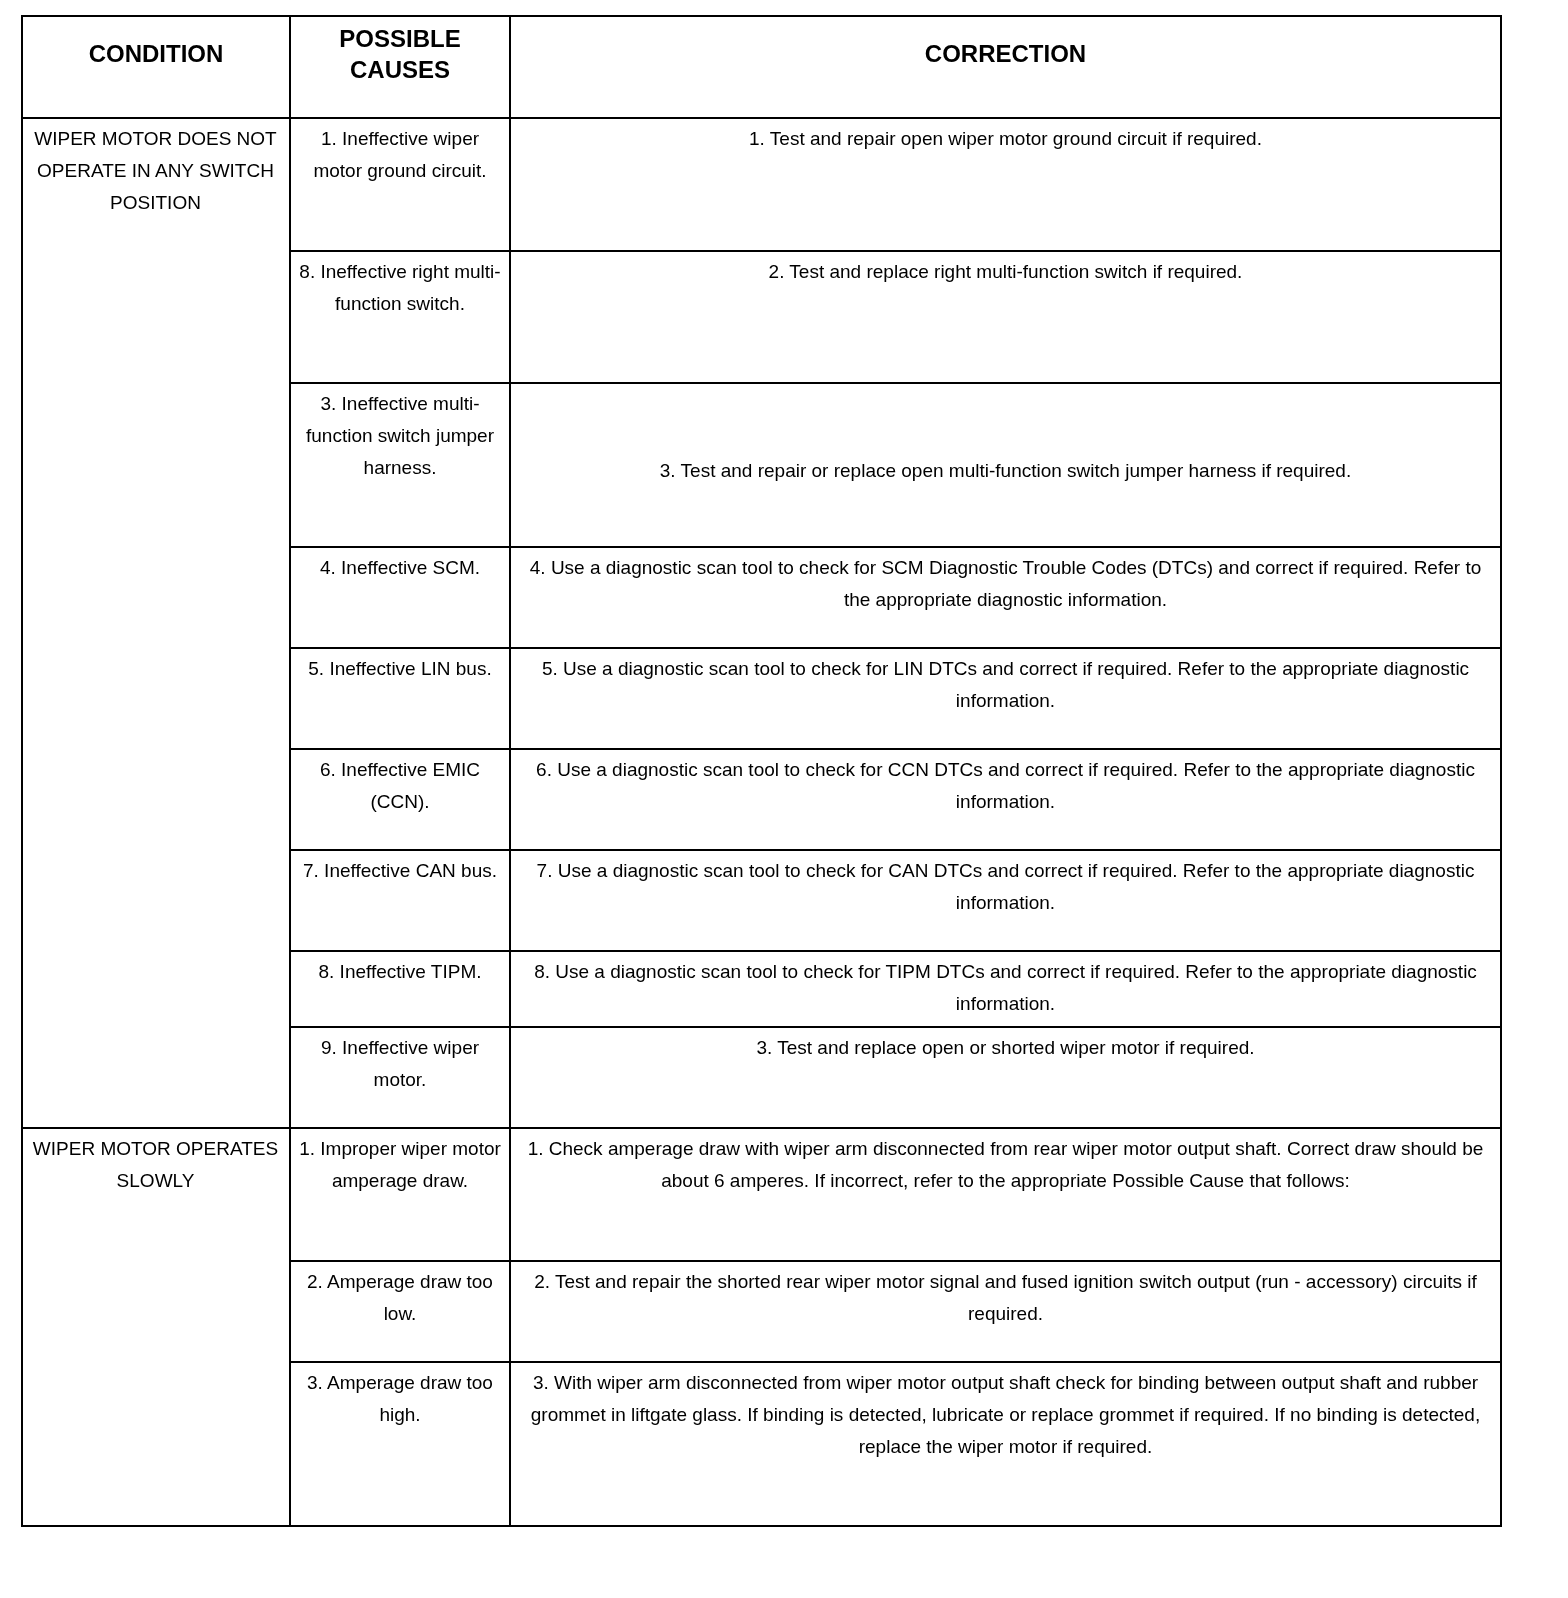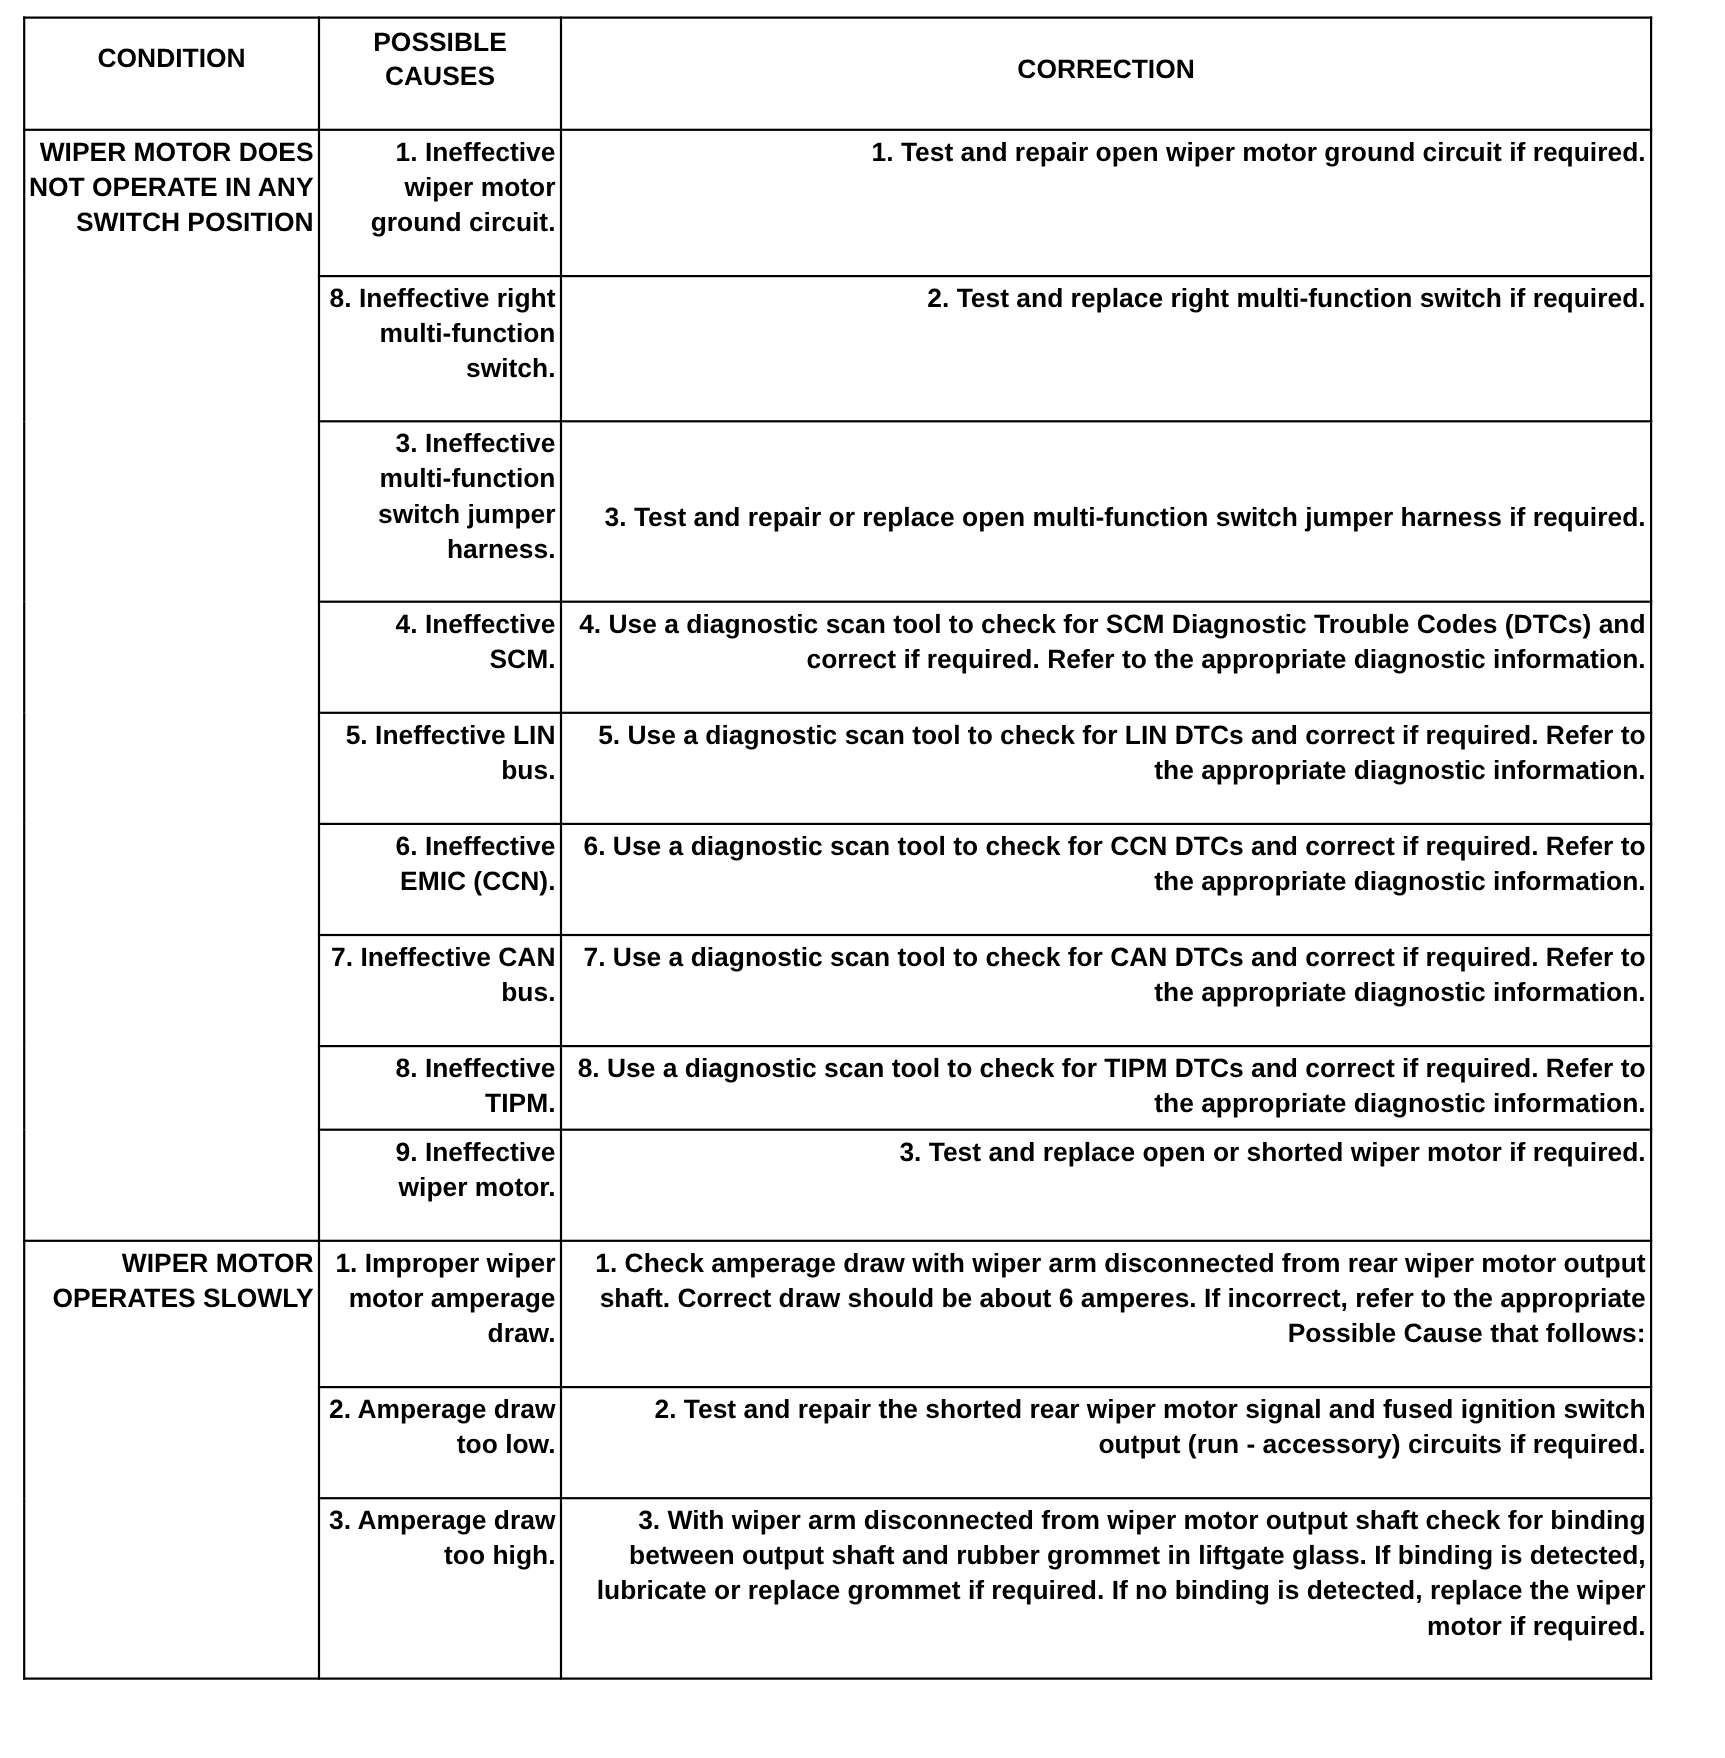--- a/index.html
+++ b/index.html
@@ -4,24 +4,24 @@
 <style>
   html, body { margin: 0; padding: 0; background: #ffffff; }
   body { width: 1568px; height: 1598px; position: relative; font-family: "Liberation Sans", sans-serif; color: #000; }
   table {
     position: absolute; left: 21px; top: 15px;
     width: 1481px;
     border-collapse: collapse;
     table-layout: fixed;
     font-family: "Liberation Sans", sans-serif;
   }
-  td, th { border: 2px solid #000; vertical-align: top; padding: 4px 4px 0 4px; font-size: 24px; line-height: 32px; font-weight: bold; text-align: right; }
+  td, th { border: 2px solid #000; vertical-align: top; padding: 4px 4px 0 4px; font-size: 19px; line-height: 32px; font-weight: normal; text-align: center; }
   th { font-weight: bold; text-align: center; vertical-align: top; font-size: 24px; line-height: 31px; padding-top: 6px; }
   th.h-cond { padding-top: 21px; }
-  th.h-corr { padding-top: 31px; }
+  th.h-corr { padding-top: 21px; }
   .col-cond { width: 268px; }
   .col-cause { width: 220px; }
   .col-corr { width: auto; }
   tr.head { height: 102px; }
   td.cond { padding-left: 3px; }
   td.corr.mid { vertical-align: middle; padding-top: 12px; }
 </style>
 </head>
 <body>
 

